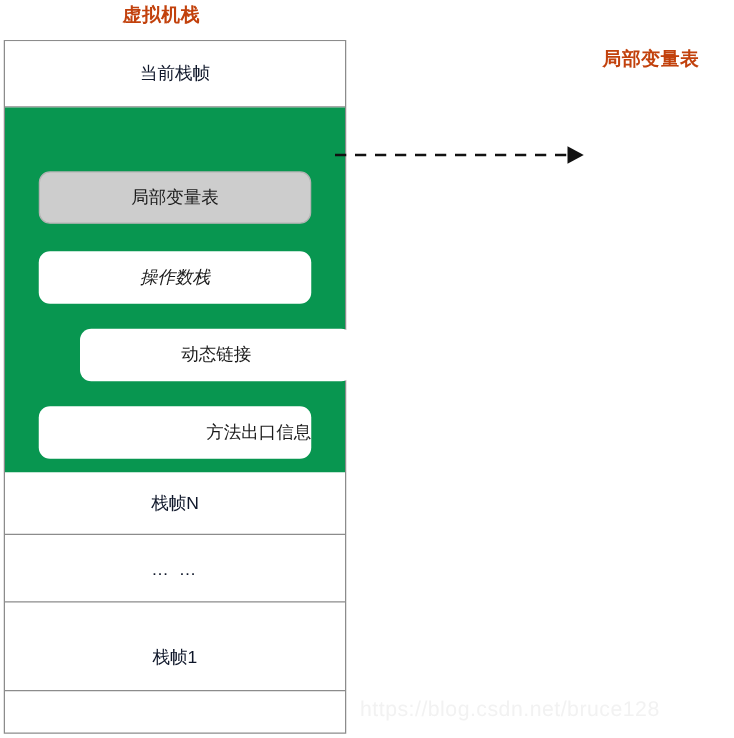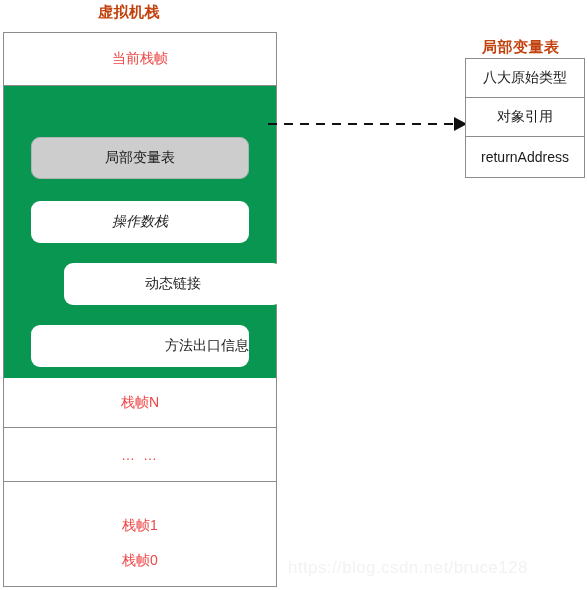--- a/index.html
+++ b/index.html
@@ -47,21 +47,21 @@
 
   .stack-row {
     position: absolute;
     left: 0;
     width: 100%;
     box-sizing: border-box;
     display: flex;
     align-items: center;
     justify-content: center;
     font-size: 14px;
-    color: #ef4444;
+    color: #0f172a;
     background: #ffffff;
   }
   .stack-row .row-label { pointer-events: none; }
 
   #row-current-frame { top: 0px;   height: 53px; border-bottom: 1px solid #8c8c8c; }
   #row-frame-n       { top: 345px; height: 50px; border-bottom: 1px solid #8c8c8c; }
   #row-ellipsis      { top: 395px; height: 54px; border-bottom: 1px solid #8c8c8c; letter-spacing: 2px; }
   #row-frame-1       { top: 467px; height: 53px; border-bottom: 1px solid #8c8c8c; }
   #row-frame-0       { top: 502px; height: 51px; }
 
@@ -181,40 +181,26 @@
     </div>
 
     <div class="stack-row" id="row-ellipsis">
       <span class="row-label">… …</span>
     </div>
 
     <div class="stack-row" id="row-frame-1">
       <span class="row-label">栈帧1</span>
     </div>
 
-    <div class="stack-row" id="row-frame-0">
-      <span class="row-label">栈帧0</span>
-    </div>
 
   </div>
 
   <svg id="lvt-connector" viewBox="0 0 202 28">
     <line x1="0" y1="14" x2="188" y2="14" stroke="#111111" stroke-width="2" stroke-dasharray="9 7"></line>
     <polygon points="186,7 199,14 186,21" fill="#111111"></polygon>
   </svg>
 
   <div class="title" id="lvt-title">局部变量表</div>
 
-  <div id="lvt-box">
-    <div class="lvt-row">
-      <span>八大原始类型</span>
-    </div>
-    <div class="lvt-row">
-      <span>对象引用</span>
-    </div>
-    <div class="lvt-row">
-      <span>returnAddress</span>
-    </div>
-  </div>
 
   <div id="watermark">https://blog.csdn.net/bruce128</div>
 
 </div>
 
 </body></html>

